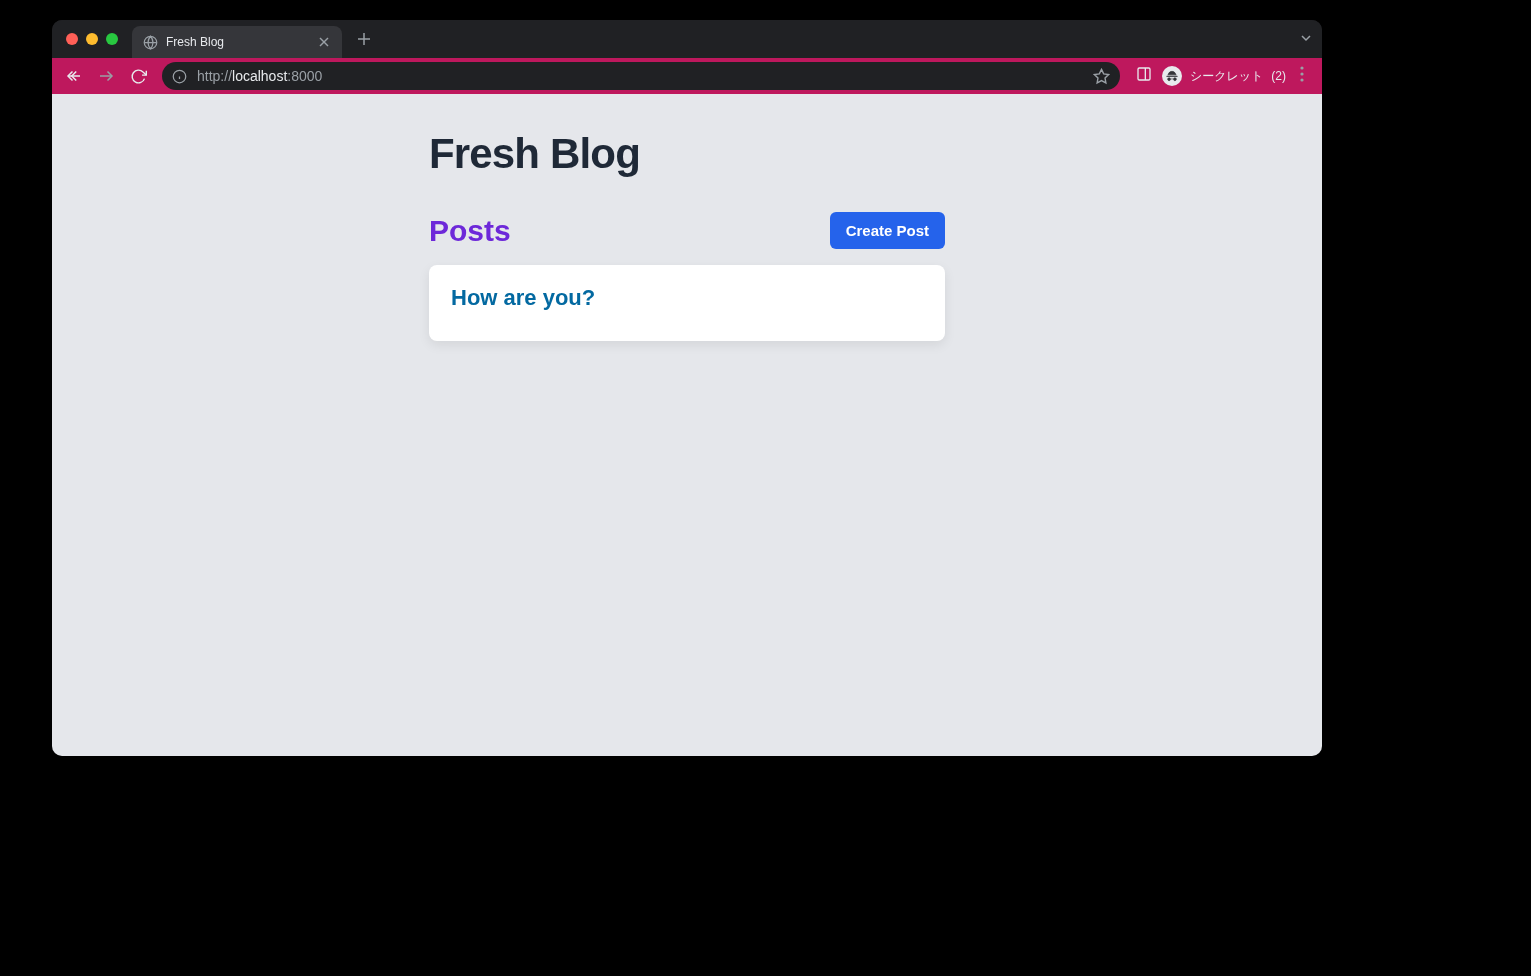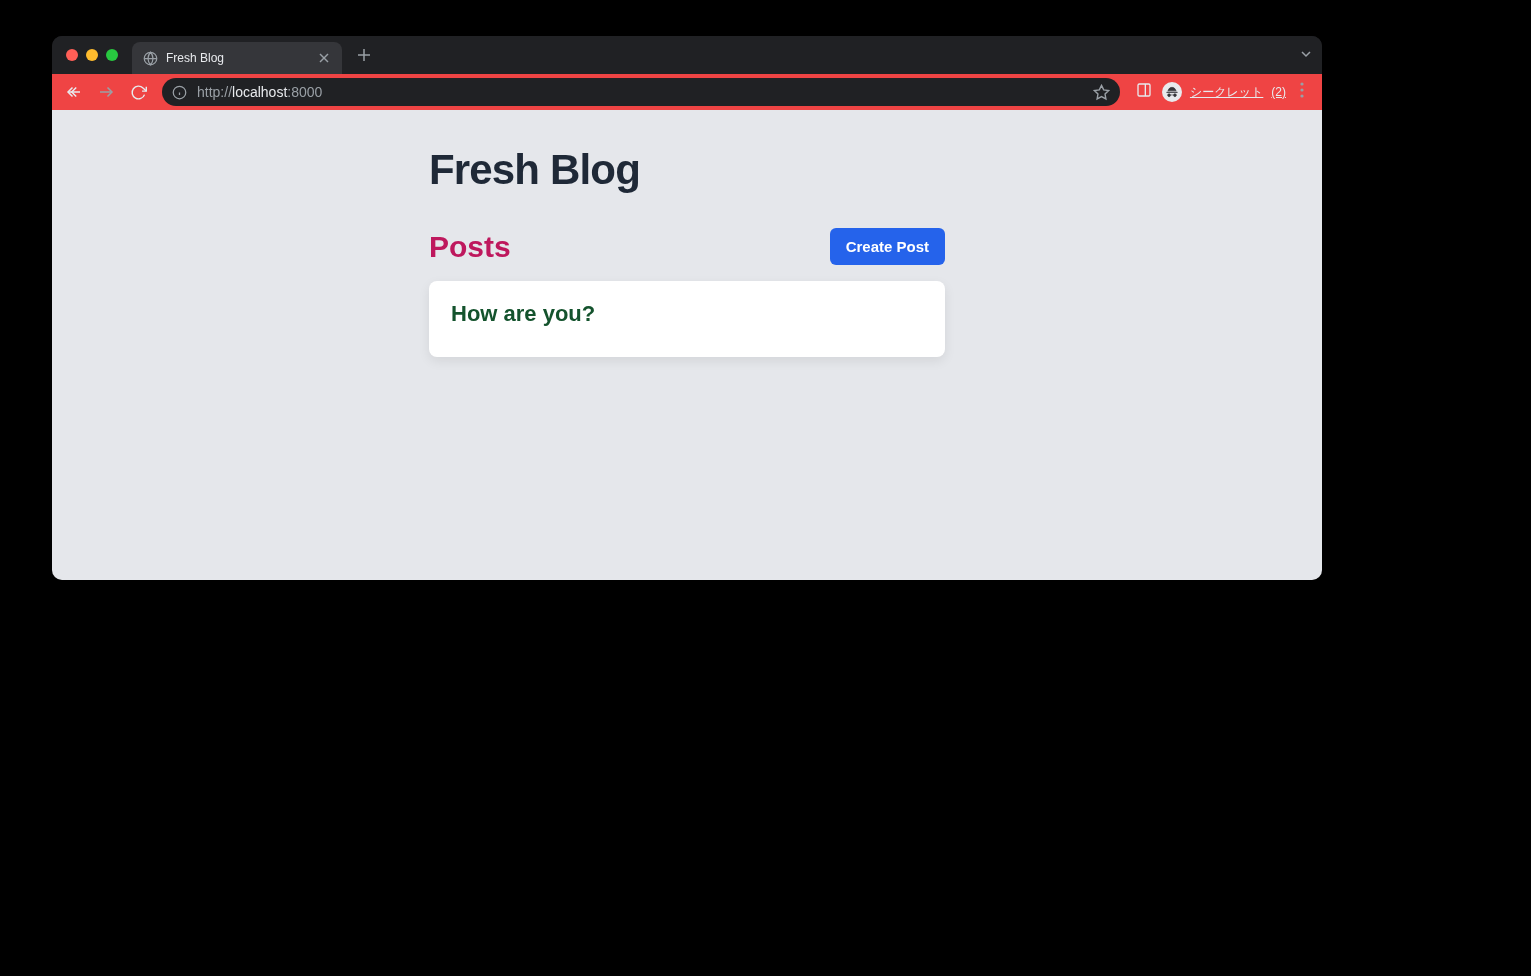--- a/index.html
+++ b/index.html
@@ -11,24 +11,24 @@
     body {
       background: #000;
       font-family: -apple-system, BlinkMacSystemFont, "Segoe UI", Helvetica, Arial, sans-serif;
       width: 1531px;
       height: 976px;
       overflow: hidden;
     }
     
     .browser-window {
       position: absolute;
-      top: 36px;
+      top: 20px;
       left: 52px;
       width: 1270px;
-      height: 544px;
+      height: 736px;
       background: #202124;
       border-radius: 10px;
       overflow: hidden;
       box-shadow: 0 20px 60px rgba(0,0,0,0.5);
     }
     
     .tab-bar {
       height: 38px;
       background: #202124;
       display: flex;
@@ -108,21 +108,21 @@
     
     .tabs-menu {
       position: absolute;
       right: 10px;
       color: #9aa0a6;
       cursor: pointer;
     }
     
     .toolbar {
       height: 36px;
-      background: #ef4444;
+      background: #be185d;
       display: flex;
       align-items: center;
       padding: 7px 8px;
       gap: 4px;
     }
     
     .nav-btn {
       width: 28px;
       height: 28px;
       display: flex;
@@ -173,21 +173,20 @@
       gap: 10px;
       padding: 0 6px;
     }
     
     .incognito-badge {
       display: flex;
       align-items: center;
       gap: 8px;
       color: #e8eaed;
       font-size: 12px;
-      text-decoration: underline;
     }
     
     .incognito-icon {
       width: 20px;
       height: 20px;
       background: #e8eaed;
       border-radius: 50%;
       display: flex;
       align-items: center;
       justify-content: center;
@@ -222,21 +221,21 @@
     .posts-header {
       display: flex;
       justify-content: space-between;
       align-items: center;
       margin-bottom: 16px;
     }
     
     .posts-heading {
       font-size: 30px;
       font-weight: 800;
-      color: #be185d;
+      color: #6d28d9;
     }
     
     .create-btn {
       background: #2563eb;
       color: #fff;
       border: none;
       padding: 10px 16px;
       border-radius: 6px;
       font-size: 15px;
       font-weight: 600;
@@ -248,21 +247,21 @@
       border-radius: 8px;
       padding: 20px 22px;
       margin-bottom: 14px;
       box-shadow: 0 4px 12px rgba(0,0,0,0.08);
       cursor: pointer;
     }
     
     .post-title {
       font-size: 22px;
       font-weight: 700;
-      color: #14532d;
+      color: #0369a1;
       margin-bottom: 10px;
     }
     
     .post-time {
       font-size: 14px;
       color: #6b7280;
     }
   </style>
 </head>
 <body>

